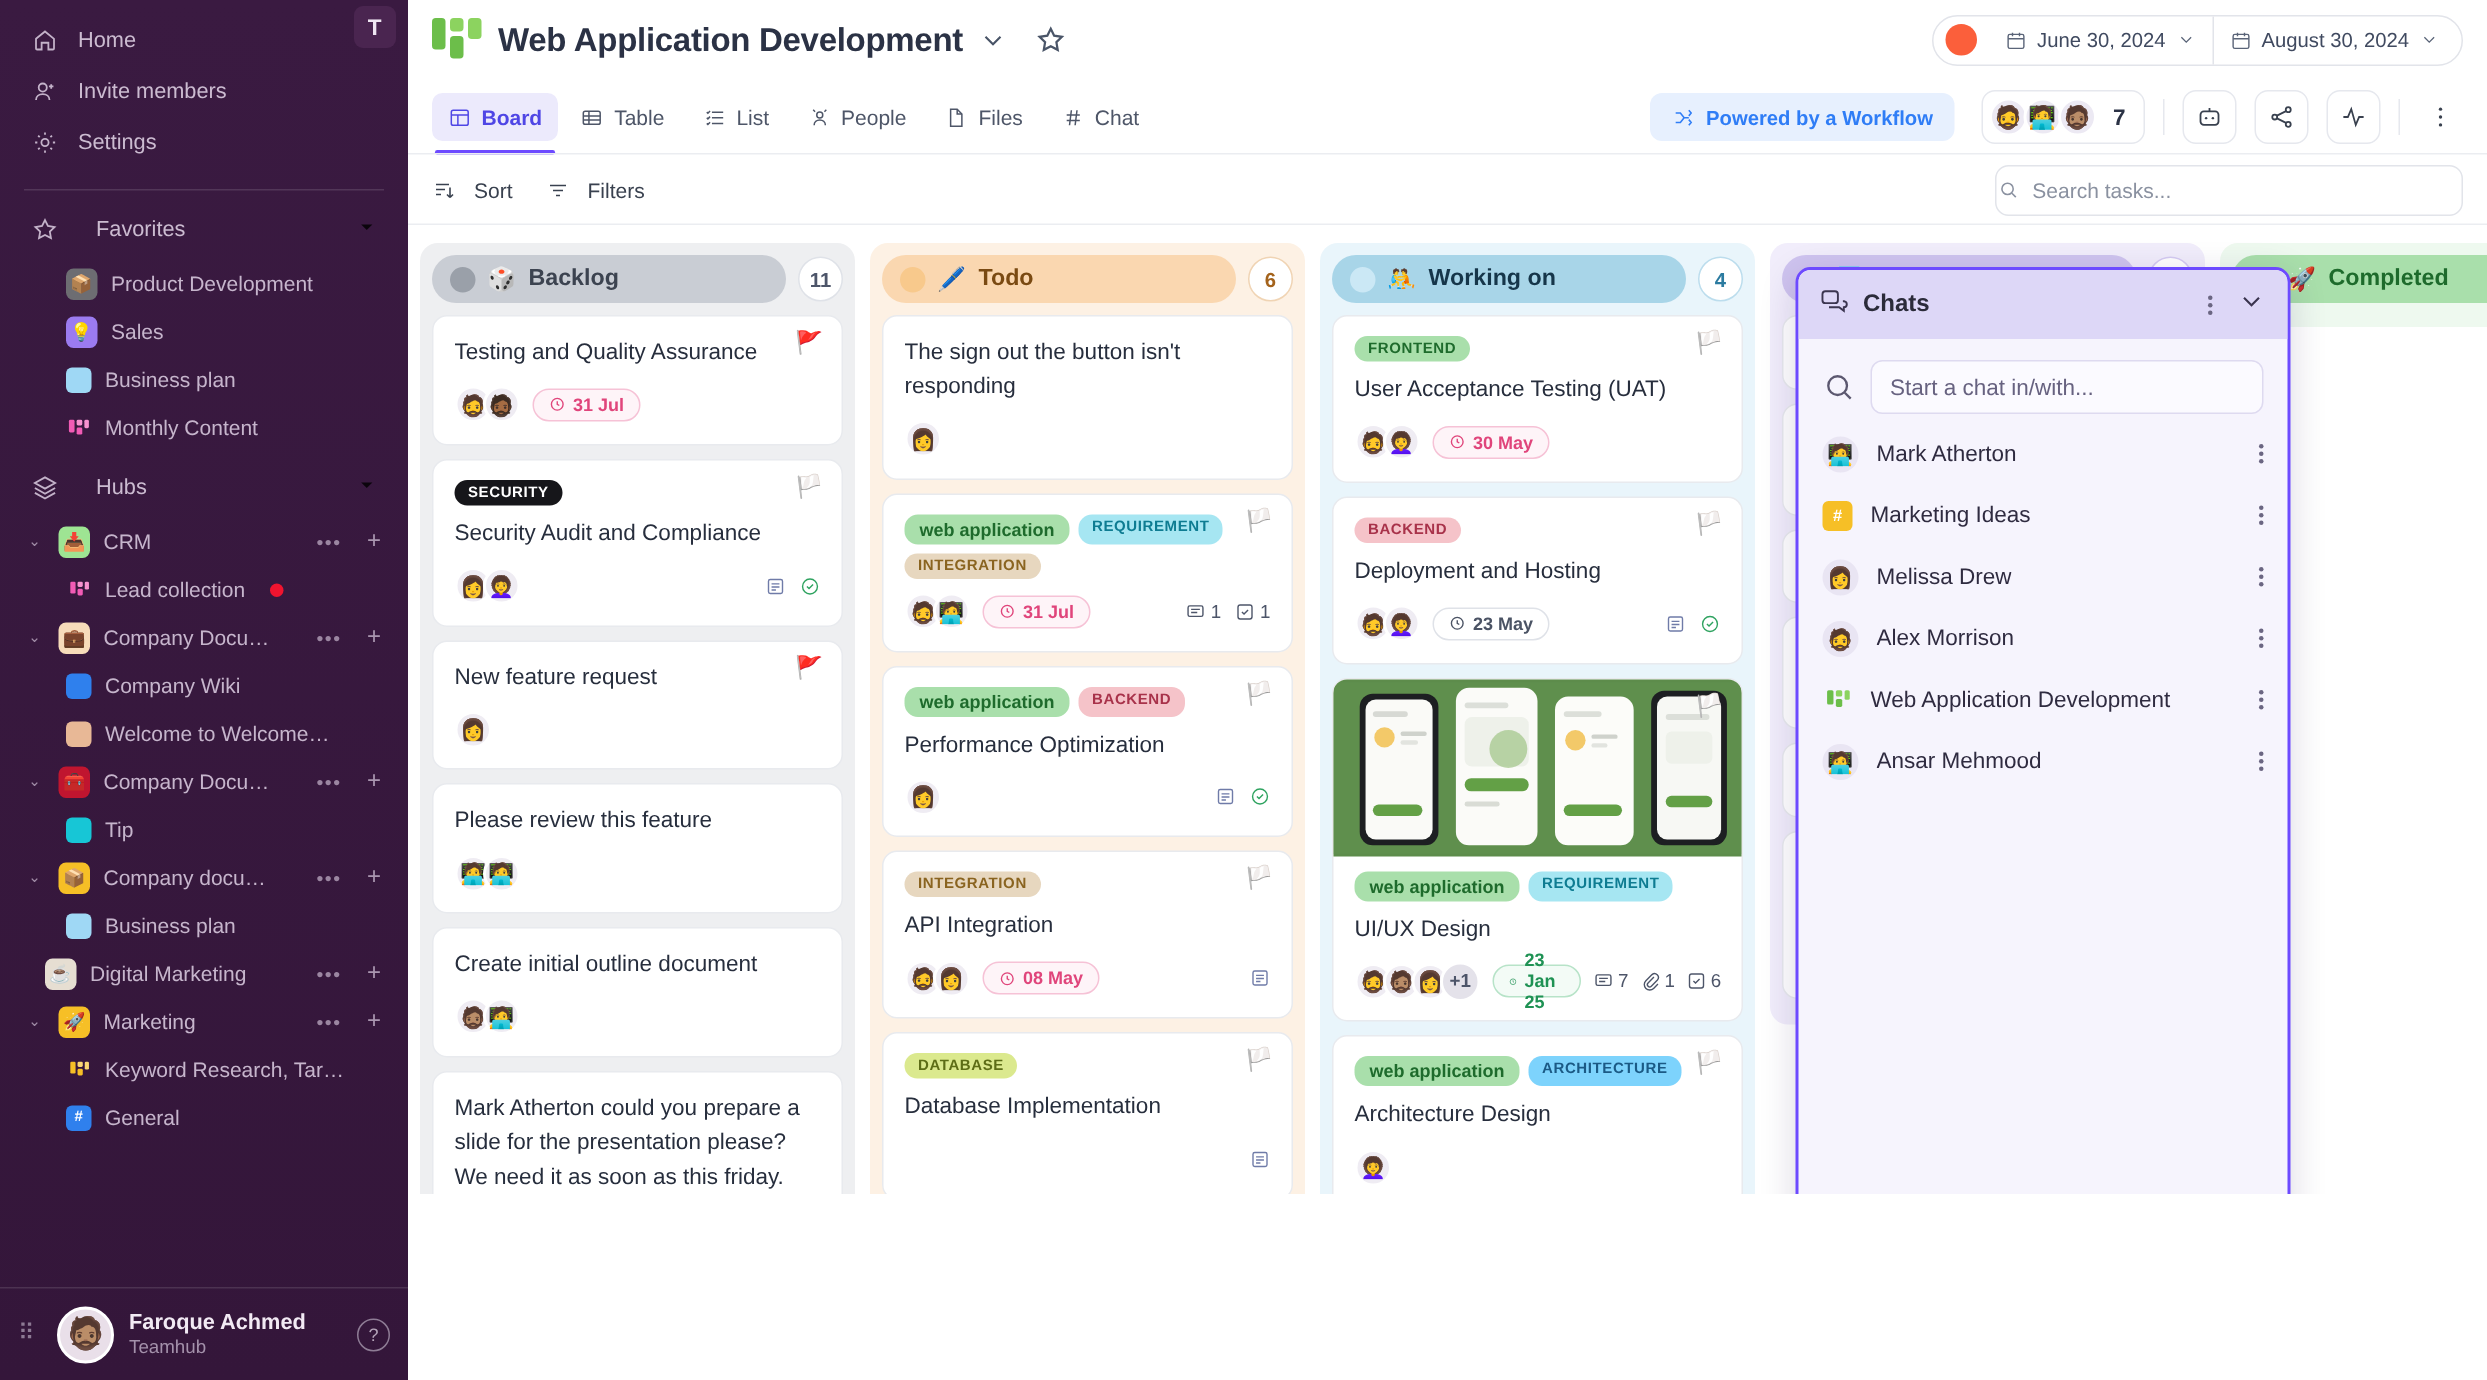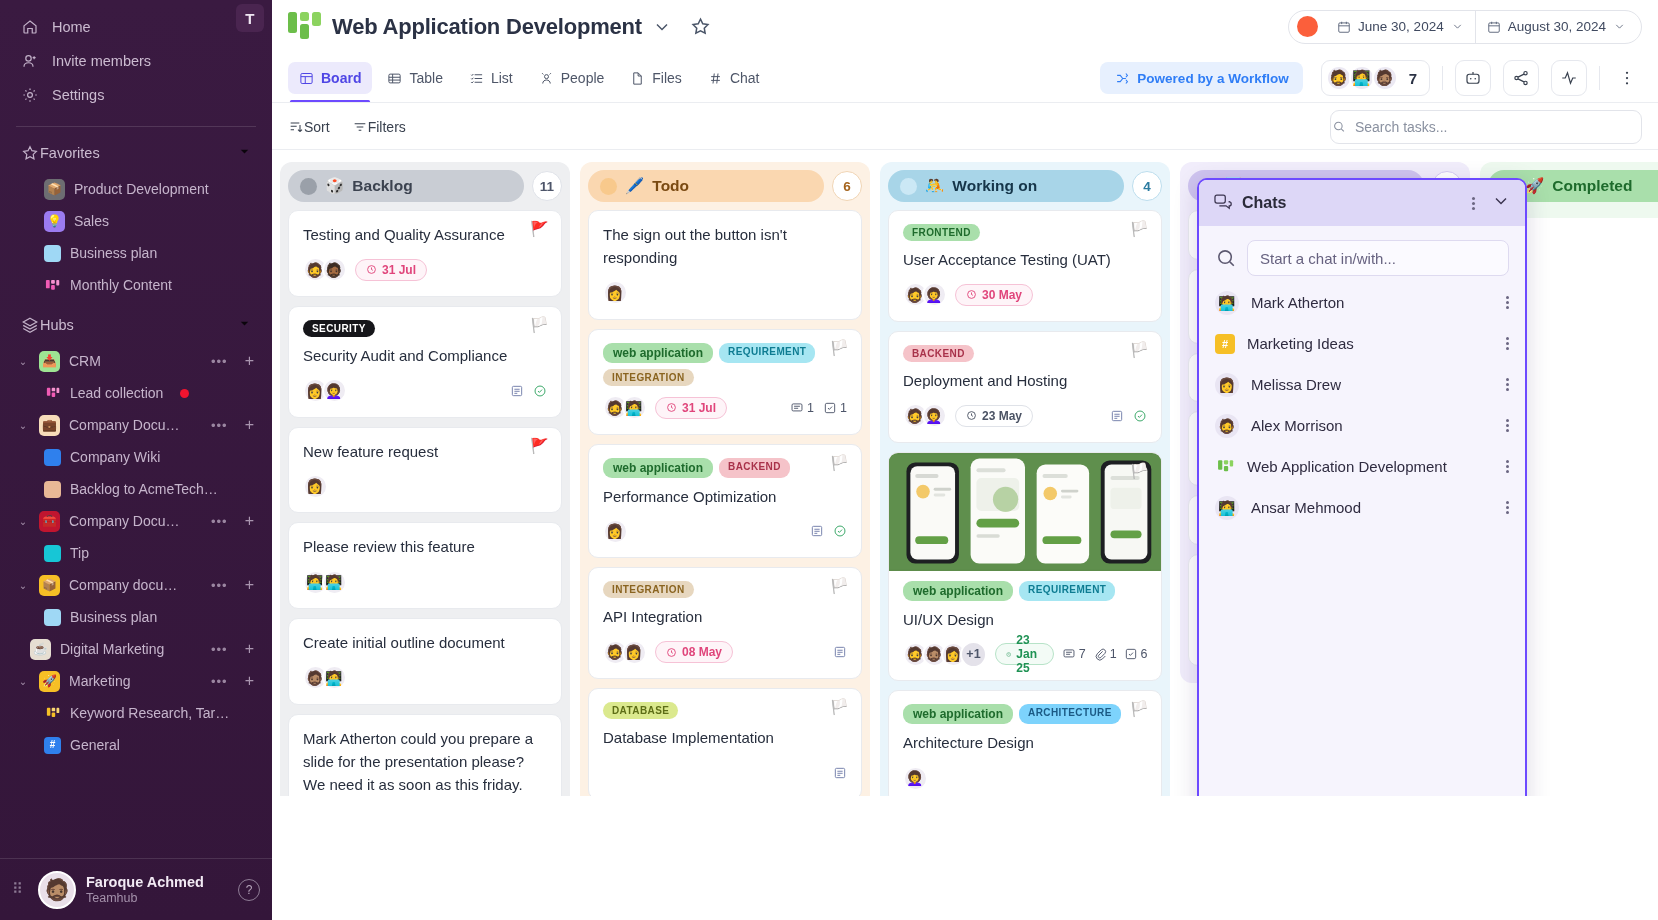--- a/index.html
+++ b/index.html
@@ -32,21 +32,21 @@
   .sb-ico svg { width: 18px; height: 18px; stroke: #c3b2c9; fill: none; stroke-width: 1.6; }
   .logo-badge {
     position: absolute; right: 8px; top: 4px;
     width: 28px; height: 28px; border-radius: 6px;
     background: #4a2550; display:flex; align-items:center; justify-content:center;
     font-weight: 700; color: #efe6f2; font-size: 15px;
     letter-spacing: .5px;
   }
   .sb-divider { height: 1px; background: rgba(255,255,255,.13); margin: 10px 16px 6px 16px; }
   .sb-section {
-    display: flex; align-items: center; gap: 0;
+    display: flex; align-items: center; gap: 24px;
     height: 36px; padding: 0 12px 0 12px; margin: 2px 8px;
     font-size: 14.5px; color: #cbbbd0; cursor: pointer; border-radius: 7px;
   }
   .sb-section .chev { margin-left: auto; opacity: .8; }
   .sb-item {
     display: flex; align-items: center; gap: 9px;
     height: 32px; margin: 0 8px; padding: 0 10px 0 14px;
     font-size: 14px; color: #c6b5cc; cursor: pointer; border-radius: 7px;
     white-space: nowrap;
   }
@@ -127,21 +127,21 @@
   }
   .av { width:26px; height:26px; border-radius:50%; background:#ece9f3; display:flex;align-items:center;justify-content:center;font-size:15px; margin-left:-5px; border:2px solid #fff;}
   .av:first-child { margin-left:0;}
   .mcount { font-size:15px; font-weight:700; color:#2b3245; margin-left:9px;}
   .vsep { width:1px; height:24px; background:#e6e8ee; margin: 0 8px;}
   .sqbtn { width:36px;height:36px;border:1px solid #e6e8ee;border-radius:9px;display:flex;align-items:center;justify-content:center;cursor:pointer;}
   .sqbtn svg{width:18px;height:18px;stroke:#39414f;fill:none;stroke-width:1.6;}
 
   .filterbar { height: 47px; display:flex; align-items:center; padding: 0 16px; gap: 22px; position:relative;}
   .filterbar:after { content:""; position:absolute; left:0; right:0; bottom:0; height:1px; background:#ebedf1;}
-  .fbtn { display:flex; align-items:center; gap:0; font-size:14px; color:#39414f; cursor:pointer;}
+  .fbtn { display:flex; align-items:center; gap:12px; font-size:14px; color:#39414f; cursor:pointer;}
   .fbtn svg { width:16px;height:16px;stroke:#39414f;fill:none;stroke-width:1.6;}
   .searchbox {
     margin-left:auto; width: 312px; height:34px; border:1px solid #e2e4ea; border-radius:9px;
     display:flex; align-items:center; gap:9px; padding: 0 1px; background:#fff;
   }
   .searchbox svg { width:15px;height:15px;stroke:#8a91a0;fill:none;stroke-width:1.8;}
   .searchbox input { border:0; outline:0; font-size:14px; color:#39414f; width:100%; font-family:inherit; background:transparent;}
   .searchbox input::placeholder { color:#8a91a0;}
 
   
@@ -349,21 +349,21 @@
         <span>Company Docu…</span>
         <span class="dots">•••</span>
         <span class="plus">+</span>
       </div>
       <div class="sb-item lv2">
         <span class="sq sm" style="background:#2f80ed"></span>
         <span>Company Wiki</span>
       </div>
       <div class="sb-item lv2">
         <span class="sq sm" style="background:#e8b896"></span>
-        <span>Backlog to AcmeTech…</span>
+        <span>Welcome to Welcome…</span>
       </div>
 
       <div class="sb-item lv1">
         <span class="mini-caret">⌄</span>
         <span class="sq" style="background:#c0152f">🧰</span>
         <span>Company Docu…</span>
         <span class="dots">•••</span>
         <span class="plus">+</span>
       </div>
       <div class="sb-item lv2">

